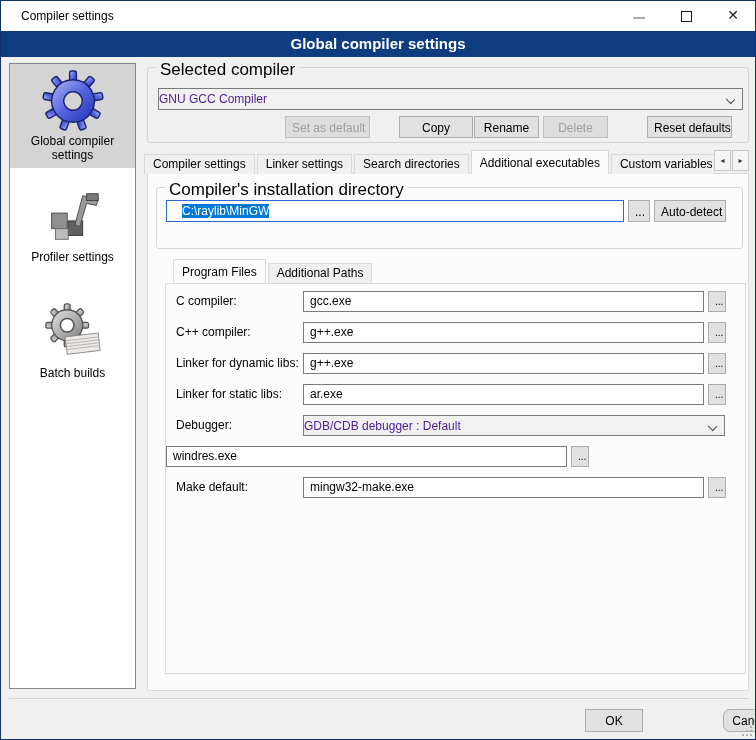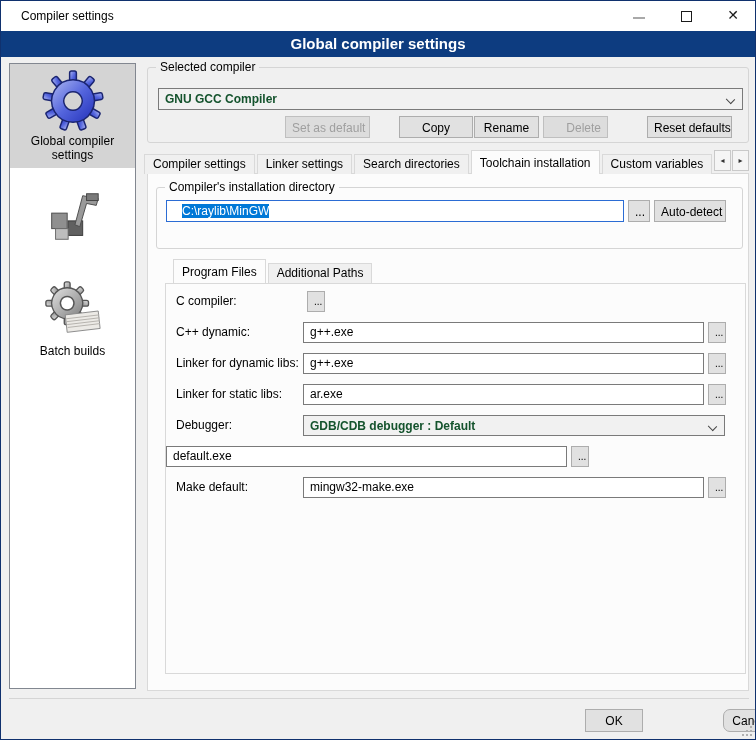--- a/index.html
+++ b/index.html
@@ -16,29 +16,29 @@
   
   .sidebar{position:absolute;left:8px;top:62px;width:127px;height:626px;background:#fff;border:1px solid #828790;overflow:hidden;}
   .side-item{width:100%;text-align:center;font-size:12px;color:#000;padding-top:6px;}
   .side-item .cap{line-height:14px;padding:2px 4px 6px 4px;}
   .side-item.sel{background:#d4d4d4;}
   .side-item svg{display:block;margin:0 auto;}
   .si-2{margin-top:12px;}
   .si-3{margin-top:26px;text-align:center;}
   
   .groupbox{position:absolute;border:1px solid #d5d5d5;border-radius:3px;}
-  .legend{position:absolute;top:-8px;left:8px;font-size:12px;padding:0 4px;white-space:nowrap;}
+  .legend{position:absolute;top:-8px;left:8px;font-size:17px;padding:0 4px;white-space:nowrap;}
   .gb-gray .legend{background:#f0f0f0;}
   .gb-white .legend{background:#fcfcfc;}
   
-  .combo{position:relative;background:#f1f1f1;border:1px solid #7a7a7a;height:22px;font-size:12px;line-height:20px;padding-left:6px;color:#14532d;white-space:nowrap;overflow:hidden;font-weight:bold;}
+  .combo{position:relative;background:#f1f1f1;border:1px solid #7a7a7a;height:22px;font-size:12px;line-height:20px;color:#4c1d95;white-space:nowrap;overflow:hidden;}
   .combo .chev{position:absolute;right:8px;top:7px;width:7px;height:7px;border-right:1px solid #444;border-bottom:1px solid #444;transform:rotate(45deg) scaleY(0.9);}
   
   .btn{position:absolute;height:22px;background:#e1e1e1;border:1px solid #adadad;font-size:12px;color:#000;text-align:center;line-height:20px;white-space:nowrap;overflow:hidden;}
-  .btn.disabled{color:#9f9f9f;border-color:#bfbfbf;background:#dddddd;text-align:right;}
+  .btn.disabled{color:#9f9f9f;border-color:#bfbfbf;background:#dddddd;}
   
   .tabstrip{position:absolute;left:143px;top:149px;width:570px;height:24px;display:flex;align-items:flex-end;overflow:hidden;z-index:3;}
   .tab{height:20px;border:1px solid #d9d9d9;border-bottom:none;background:#f0f0f0;font-size:12px;line-height:19px;padding:0 8px;white-space:nowrap;margin-right:2px;color:#000;}
   .tab.active{height:24px;line-height:24px;background:#fcfcfc;position:relative;z-index:4;}
   .tab-arrow{position:absolute;top:149px;width:17px;height:21px;background:#f5f5f5;border:1px solid #c9c9c9;font-size:8px;line-height:19px;text-align:center;color:#333;z-index:3;padding:0;}
   .tabpage{position:absolute;left:146px;top:172px;width:602px;height:518px;background:#fcfcfc;border:1px solid #d9d9d9;z-index:2;}
   
   .dir-row{position:absolute;left:9px;top:12px;height:22px;display:flex;}
   .dir-input{width:458px;height:22px;border:1px solid #2b6cd4;background:#fff;font-size:12px;line-height:20px;padding-left:3px;white-space:nowrap;overflow:hidden;}
   .dir-input .seltext{background:#0078d7;color:#fff;margin-left:12px;}
@@ -106,20 +106,21 @@
     <div class="side-item si-2">
       <span>
         <svg width="62" height="62" viewBox="0 0 64 64">
           <rect x="10" y="28" width="16" height="16" fill="#8f8f8f" stroke="#4c4c4c"></rect>
           <rect x="27" y="36" width="15" height="15" fill="#606060" stroke="#3a3a3a"></rect>
           <rect x="14" y="44" width="13" height="11" fill="#bdbdbd" stroke="#6a6a6a"></rect>
           <path d="M34 40 L42 10 L58 13 L56 20 L46 18 L39 42 Z" fill="#9a9a9a" stroke="#4c4c4c"></path>
           <rect x="46" y="8" width="12" height="7" fill="#7a7a7a" stroke="#444444"></rect>
         </svg>
       </span>
+      <div class="cap">Profiler settings</div>
     </div>
     <div class="side-item si-3">
       <span>
         <svg width="62" height="62" viewBox="0 0 64 64">
           <defs>
               <linearGradient id="ggray" x1="0" y1="0" x2="1" y2="1">
             <stop offset="0" stop-color="#e2e2e2"></stop>
                 <stop offset="1" stop-color="#7e7e7e"></stop>
           </linearGradient>
             </defs>
@@ -156,21 +157,21 @@
         <button class="btn" style="left: 326px; width: 65px;">Rename</button>
         <button class="btn disabled" style="left: 395px; width: 65px;">Delete</button>
         <button class="btn" style="left: 499px; width: 85px;">Reset defaults</button>
       </div>
   </div>
 
   <div class="tabstrip" id="outer-tabs">
       <div class="tab">Compiler settings</div>
       <div class="tab">Linker settings</div>
       <div class="tab">Search directories</div>
-      <div class="tab active">Toolchain installation</div>
+      <div class="tab active">Additional executables</div>
       <div class="tab">Custom variables</div>
     </div>
   <button class="tab-arrow" style="left:713px;">◂</button>
   <button class="tab-arrow" style="left:731px;">▸</button>
 
   <div class="tabpage">
 
     <div class="groupbox gb-white" style="left:8px;top:13px;width:587px;height:62px;">
       <span class="legend">Compiler's installation directory</span>
       <div class="dir-row">
@@ -182,43 +183,44 @@
 
     <div class="innerstrip" id="inner-tabs">
         <div class="tab active">Program Files</div>
         <div class="tab">Additional Paths</div>
       </div>
 
     <div class="innerpage">
       <div class="rows" id="field-rows">
           <div class="frow">
             <div class="flabel">C compiler:</div>
-            <button class="btn browse">...</button>
-          </div>
-          <div class="frow">
-            <div class="flabel">C++ dynamic:</div>
+            <div class="textfield">gcc.exe</div>
+            <button class="btn browse">...</button>
+          </div>
+          <div class="frow">
+            <div class="flabel">C++ compiler:</div>
             <div class="textfield">g++.exe</div>
             <button class="btn browse">...</button>
           </div>
           <div class="frow">
             <div class="flabel">Linker for dynamic libs:</div>
             <div class="textfield">g++.exe</div>
             <button class="btn browse">...</button>
           </div>
           <div class="frow">
             <div class="flabel">Linker for static libs:</div>
             <div class="textfield">ar.exe</div>
             <button class="btn browse">...</button>
           </div>
           <div class="frow">
             <div class="flabel">Debugger:</div>
             <div class="combo fcombo"><span>GDB/CDB debugger : Default</span><span class="chev"></span></div>
           </div>
           <div class="frow">
-            <div class="textfield">default.exe</div>
+            <div class="textfield">windres.exe</div>
             <button class="btn browse">...</button>
           </div>
           <div class="frow">
             <div class="flabel">Make default:</div>
             <div class="textfield">mingw32-make.exe</div>
             <button class="btn browse">...</button>
           </div>
         </div>
     </div>
   </div>

